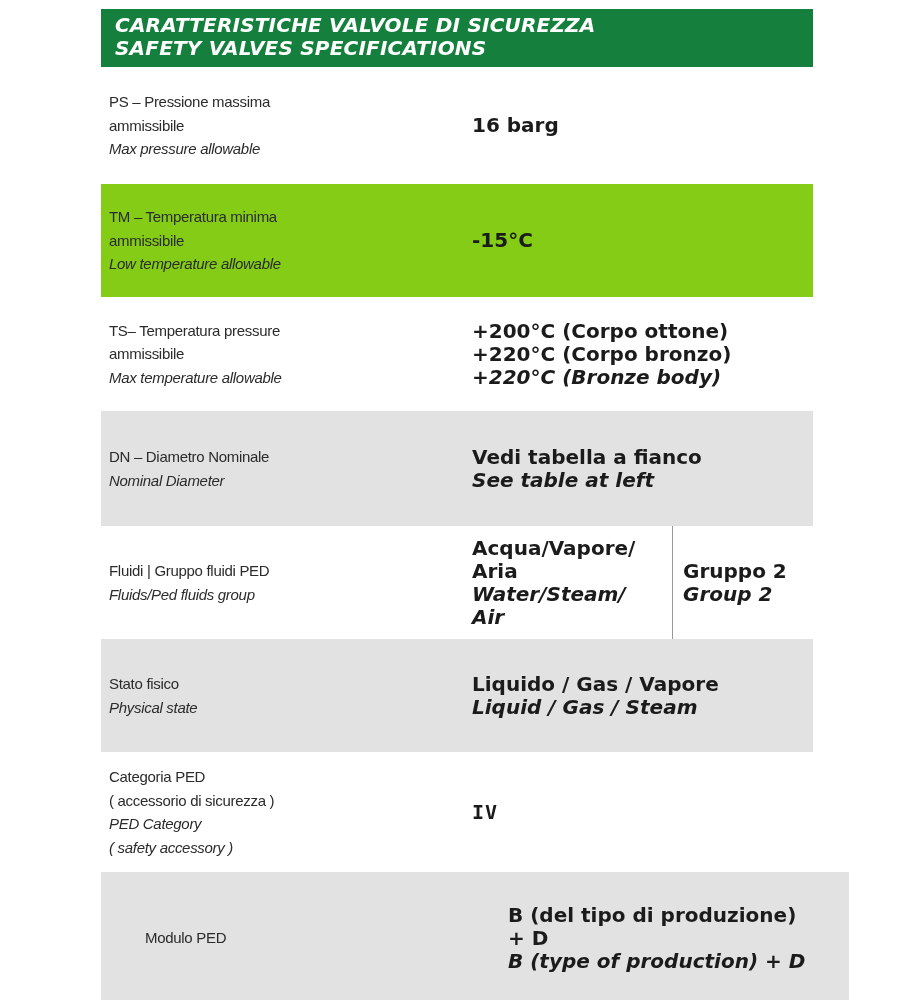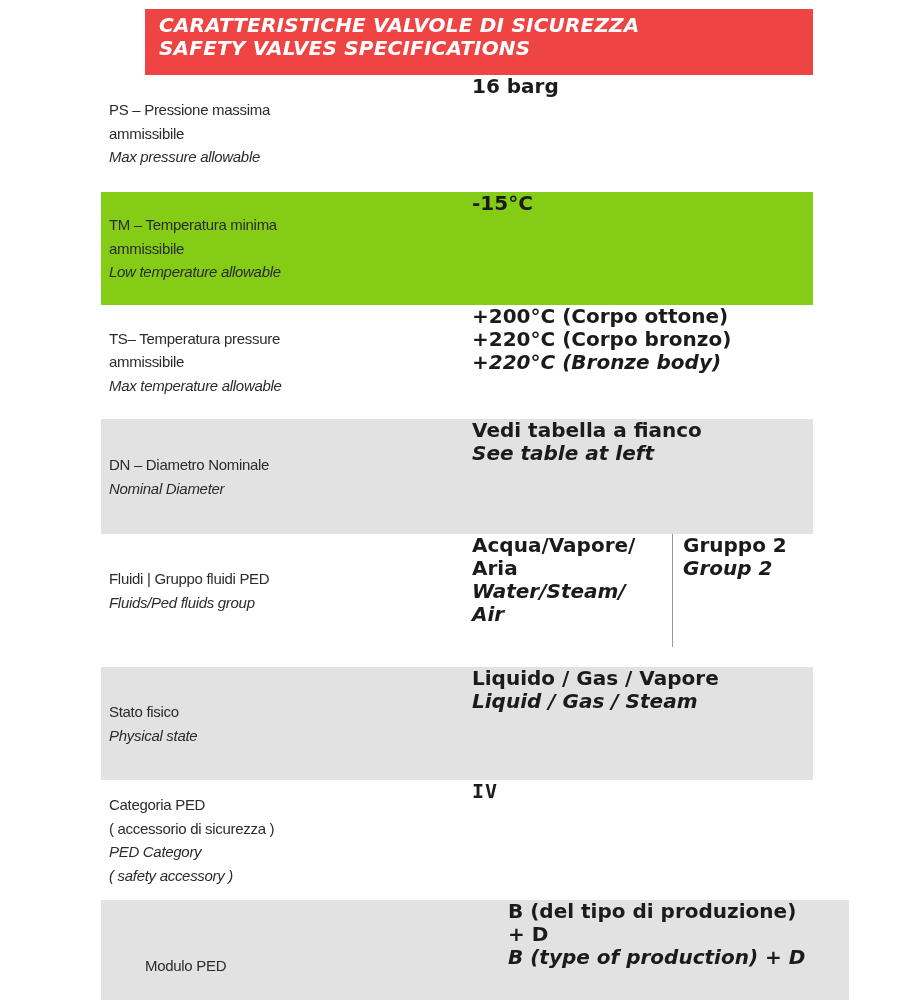--- a/index.html
+++ b/index.html
@@ -9,59 +9,59 @@
     font-family:"Liberation Sans", sans-serif;
     position:relative;
     overflow:hidden;
   }
   .spec-table{
     position:absolute;
     left:101px;top:9px;
     width:712px;
   }
   .spec-header{
-    background:#ef4444;
+    background:#15803d;
     color:#ffffff;
-    height:66px;
+    height:58px;
     padding:5px 0 0 14px;
     box-sizing:border-box;
     font-family:"DejaVu Sans", sans-serif;
     font-weight:bold;
     font-style:italic;
     font-size:20px;
     line-height:23px;
     letter-spacing:0.2px;
-    margin-left:44px;
   }
   .spec-row{
     display:flex;
     align-items:center;
     width:100%;
   }
   .row-ps{height:117px}
   .row-tm{height:113px;background:#84cc16;}
   .row-ts{height:114px}
   .row-dn{height:115px;background:#e3e2e2;}
   .row-fluidi{height:113px}
-  .row-stato{height:113px;background:#e3e2e2;margin-top:20px;}
+  .row-stato{height:113px;background:#e3e2e2;}
   .row-categoria{height:120px}
   .row-modulo{height:132px;background:#e3e2e2;padding-left:36px;}
   .label-col{
     width:371px;
     box-sizing:border-box;
     padding-left:8px;
     flex:none;
     color:#2b2b2b;
     font-size:15px;
     line-height:23.5px;
     letter-spacing:-0.3px;
   }
   .value-area{
     flex:1;
     display:flex;
+    align-items:center;
     align-self:stretch;
     font-family:"DejaVu Sans", sans-serif;
     font-weight:bold;
     font-size:20px;
     line-height:23px;
     color:#1b1b1b;
   }
   .value-col{flex:1;}
   .row-fluidi .value-col:first-child{flex:none;width:200px;}
   .v-divider{

